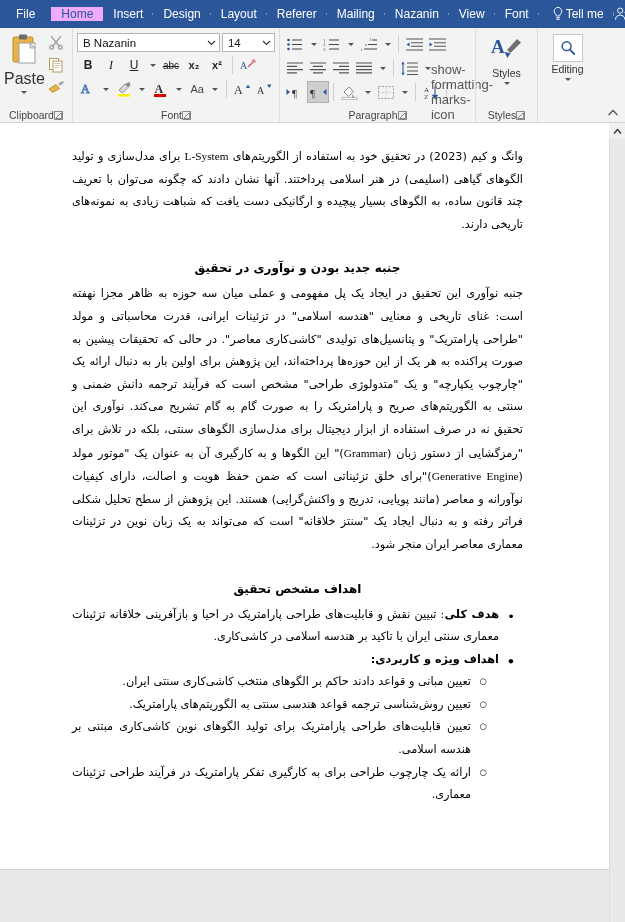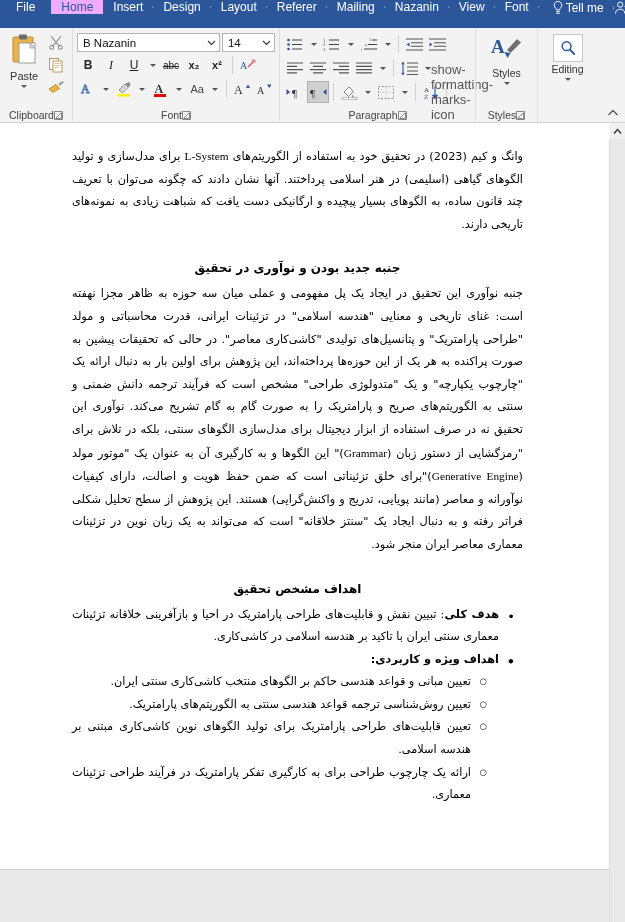--- a/index.html
+++ b/index.html
@@ -9,21 +9,21 @@
     overflow: hidden;
     font-family: "Liberation Sans", "DejaVu Sans", sans-serif;
     background: #e6e6e6;
   }
 
   
   .tabbar {
     height: 28px;
     background: #2b579a;
     display: flex;
-    align-items: flex-start;
+    align-items: center;
     direction: ltr;
     color: #ffffff;
     font-size: 12px;
     position: relative;
   }
   .tab {
     padding: 0 10px;
     display: flex;
     align-items: center;
     justify-content: center;
@@ -89,21 +89,21 @@
   }
 
   
   .g-clipboard { width: 72px; }
   .clip-left {
     width: 44px;
     display: flex; flex-direction: column;
     align-items: center; justify-content: flex-start;
     padding-top: 2px;
   }
-  .clip-label { font-size: 11px; color: #333; margin-top: 1px; }
+  .clip-label { font-size: 16px; color: #333; margin-top: 1px; }
   .caret-dn {
     width: 0; height: 0;
     border-left: 3.5px solid transparent;
     border-right: 3.5px solid transparent;
     border-top: 3.5px solid #555;
     margin-top: 3px;
   }
   .clip-right {
     width: 26px;
     display: flex; flex-direction: column;
@@ -669,21 +669,21 @@
       <p class="spacer"></p>
 
       <h3 class="redhead">اهداف مشخص تحقیق</h3>
 
       <ul class="lvl1">
         <li><b class="lbl-bold">هدف کلی</b><span>: تبیین نقش و قابلیت‌های طراحی پارامتریک در احیا و بازآفرینی خلاقانه تزئینات معماری سنتی ایران با تاکید بر هندسه اسلامی در کاشی‌کاری.</span></li>
         <li class="center-bold"><b class="lbl-bold">اهداف ویژه و کاربردی:</b></li>
       </ul>
 
       <ul class="lvl2">
-        <li>تعیین مبانی و قواعد هندسی حاکم بر الگوهای منتخب کاشی‌کاری سنتی ایران.</li>
+        <li>تعیین مبانی و قواعد دادند حاکم بر الگوهای منتخب کاشی‌کاری سنتی ایران.</li>
         <li>تعیین روش‌شناسی ترجمه قواعد هندسی سنتی به الگوریتم‌های پارامتریک.</li>
         <li>تعیین قابلیت‌های طراحی پارامتریک برای تولید الگوهای نوین کاشی‌کاری مبتنی بر هندسه اسلامی.</li>
         <li>ارائه یک چارچوب طراحی برای به کارگیری تفکر پارامتریک در فرآیند طراحی تزئینات معماری.</li>
       </ul>
 
     </div>
   </div>
 </div>
 
 <div class="scrollbar">

